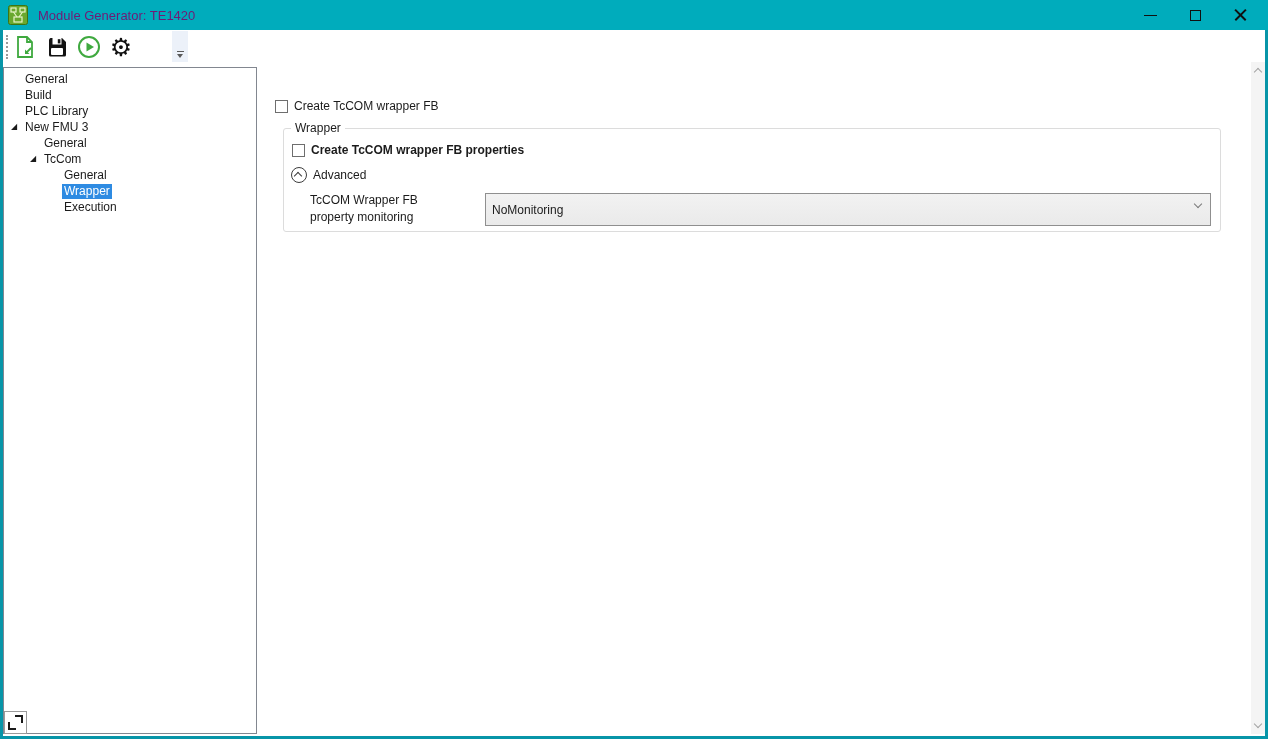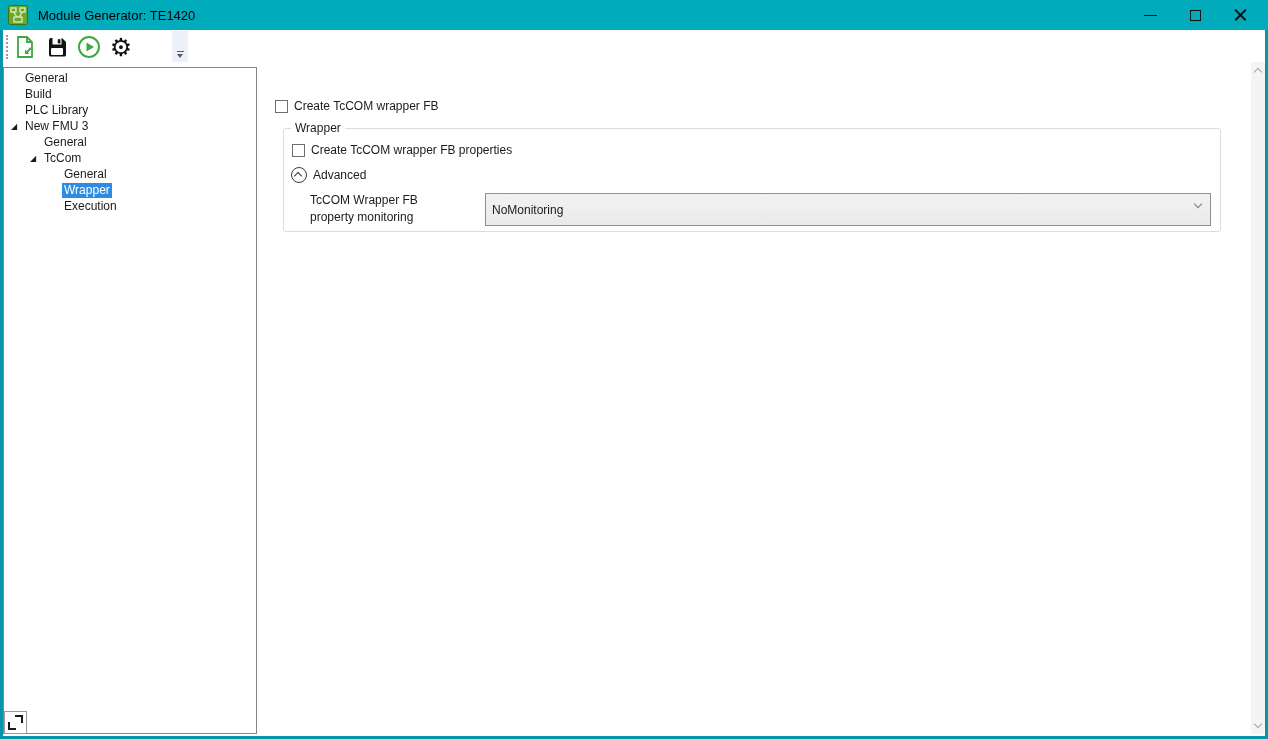--- a/index.html
+++ b/index.html
@@ -12,21 +12,21 @@
   *{box-sizing:border-box;}
   html,body{margin:0;padding:0;}
   body{
     width:1268px;height:739px;position:relative;overflow:hidden;background:#fff;
     font-family:"Liberation Sans","DejaVu Sans",sans-serif;font-size:12px;color:var(--text);
   }
   
   .titlebar{position:absolute;left:0;top:0;width:1268px;height:30px;background:var(--titlebar);
     display:flex;align-items:center;}
   .app-icon{width:20px;height:20px;margin-left:8px;flex:0 0 auto;}
-  .title-text{margin-left:10px;font-size:13px;color:#000000;white-space:nowrap;}
+  .title-text{margin-left:10px;font-size:13px;color:#701a75;white-space:nowrap;}
   .win-controls{position:absolute;right:5px;top:0;height:30px;display:flex;}
   .win-btn{width:45px;height:30px;display:flex;align-items:center;justify-content:center;}
   .glyph-min{width:13px;height:0;border-top:1.6px solid #101010;}
   .glyph-max{width:11px;height:11px;border:1.6px solid #101010;background:transparent;}
   .glyph-close{position:relative;width:15px;height:15px;}
   .glyph-close::before,.glyph-close::after{content:"";position:absolute;left:0;top:6.6px;width:15px;height:1.7px;background:#101010;}
   .glyph-close::before{transform:rotate(45deg);}
   .glyph-close::after{transform:rotate(-45deg);}
   
   .wb{position:absolute;background:var(--winborder);z-index:5;}
@@ -40,32 +40,32 @@
   .tb-btn{width:30px;height:28px;margin-left:2px;display:flex;align-items:center;justify-content:center;
     background:transparent;border:none;padding:0;cursor:default;}
   .gear-glyph{font-family:"DejaVu Sans",sans-serif;font-size:25px;line-height:25px;color:#111;}
   .overflow-btn{position:absolute;left:169px;top:1px;width:16px;height:31px;background:#ECF1F9;
     display:flex;flex-direction:column;align-items:center;justify-content:flex-end;padding-bottom:4px;}
   .ovf-line{width:7px;height:1px;background:#5a5a5a;margin-bottom:2px;}
   .ovf-tri{width:0;height:0;border-left:3.5px solid transparent;border-right:3.5px solid transparent;border-top:4px solid #5a5a5a;}
   
   .tree-panel{position:absolute;left:3px;top:67px;width:254px;height:667px;background:#fff;
     border:1px solid #828790;padding-top:3px;overflow:hidden;z-index:2;}
-  .tree-row{height:16px;display:flex;align-items:flex-start;position:relative;white-space:nowrap;}
+  .tree-row{height:16px;display:flex;align-items:center;position:relative;white-space:nowrap;}
   .twisty{position:absolute;top:3px;font-size:8px;line-height:10px;color:#1a1a1a;}
   .tree-label{padding:0 2px;line-height:15px;}
   .tree-label.sel{background:var(--selection);color:#fff;}
   
   .chk-row{position:absolute;display:flex;align-items:center;gap:6px;}
   .chk-row-1{left:275px;top:99px;}
   .checkbox{width:13px;height:13px;border:1px solid #6e6e6e;background:#fff;flex:0 0 auto;}
   .groupbox{position:absolute;left:283px;top:128px;width:938px;height:104px;
     border:1px solid #DCDCDC;border-radius:3px;}
   .groupbox-title{position:absolute;top:-8px;left:7px;background:#fff;padding:0 4px;}
-  .chk-row-2{left:8px;top:14px;}
+  .chk-row-2{left:8px;top:14px;font-weight:bold;}
   .advanced-row{position:absolute;left:7px;top:38px;display:flex;align-items:center;gap:6px;}
   .adv-circle{width:16px;height:16px;border:1.5px solid #3c3c3c;border-radius:50%;position:relative;flex:0 0 auto;}
   .adv-chevron{position:absolute;left:3.4px;top:4.8px;width:6px;height:6px;
     border-left:1.7px solid #3c3c3c;border-top:1.7px solid #3c3c3c;transform:rotate(45deg);}
   .mon-label{position:absolute;left:26px;top:63px;line-height:17px;}
   .combo{position:absolute;left:201px;top:64px;width:726px;height:33px;
     background:linear-gradient(#F2F2F2,#EAEAEA);border:1px solid #8F8F8F;
     display:flex;align-items:center;padding-left:6px;}
   .combo-chev{position:absolute;right:9px;top:7px;width:6px;height:6px;
     border-left:1.5px solid #7a7a7a;border-bottom:1.5px solid #7a7a7a;transform:rotate(-45deg);}

